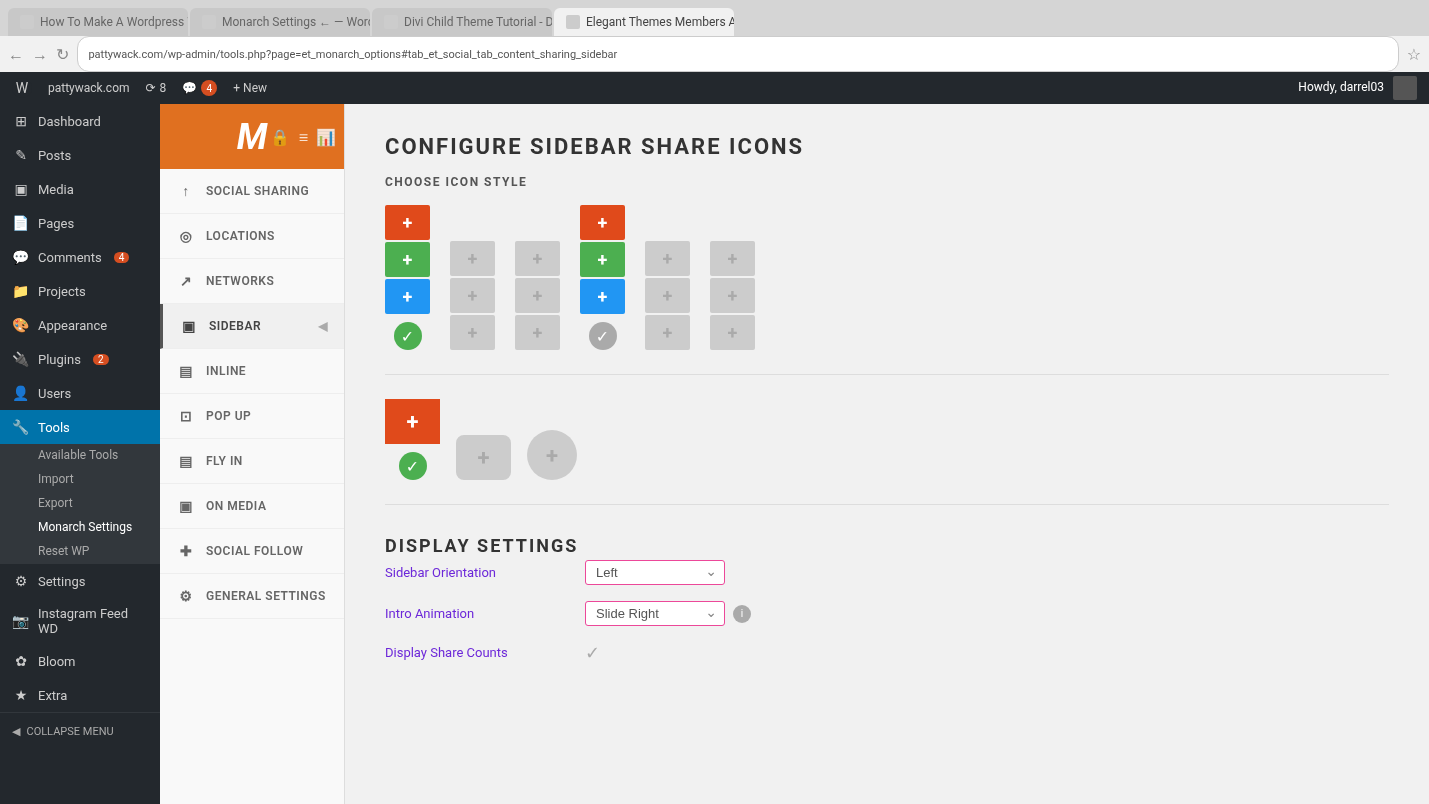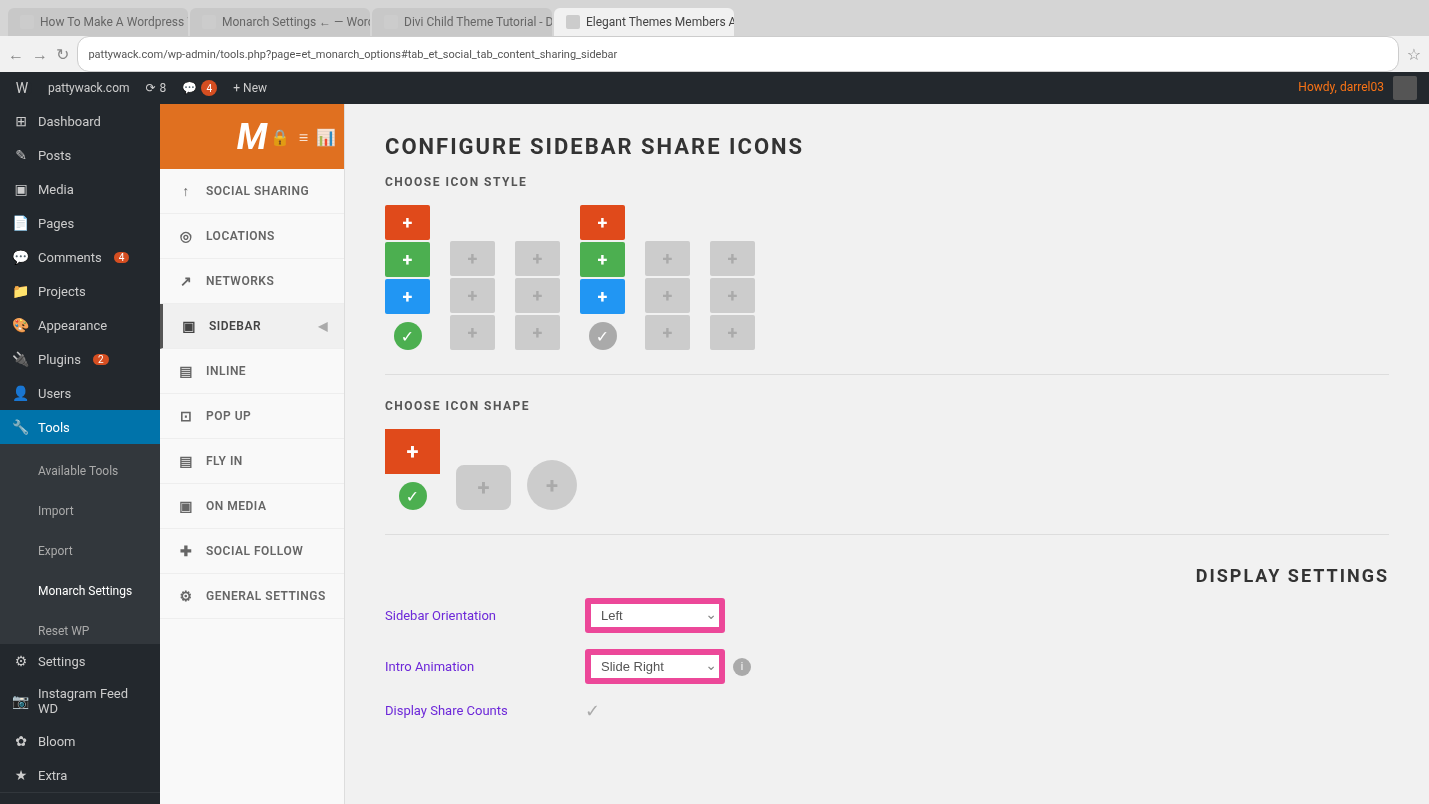--- a/index.html
+++ b/index.html
@@ -12,35 +12,35 @@
     .tab.active { background: #f1f1f1; }
     .tab.inactive { background: #c8c8c8; color: #666; }
     .tab-icon { width: 14px; height: 14px; background: #ccc; border-radius: 2px; flex-shrink: 0; }
     .browser-bar { background: #f1f1f1; height: 36px; display: flex; align-items: center; padding: 0 8px; gap: 8px; }
     .nav-btn { color: #888; font-size: 16px; cursor: pointer; }
     .url-bar { flex: 1; background: white; border: 1px solid #ccc; border-radius: 12px; height: 36px; display: flex; align-items: center; padding: 0 10px; font-size: 11px; color: #555; overflow: hidden; white-space: nowrap; text-overflow: ellipsis; }
 
     
     .wp-admin-bar { background: #23282d; height: 32px; display: flex; align-items: center; padding: 0 12px; gap: 16px; color: #ccc; font-size: 12px; justify-content: space-between; }
     .wp-admin-bar-left { display: flex; align-items: center; gap: 16px; }
-    .wp-admin-bar-right { color: #f97316; font-size: 12px; }
+    .wp-admin-bar-right { color: #ffffff; font-size: 12px; }
     .wp-logo { width: 20px; height: 20px; background: #23282d; border-radius: 50%; display: flex; align-items: center; justify-content: center; color: #ccc; font-size: 14px; }
     .admin-bar-item { display: flex; align-items: center; gap: 4px; color: #ccc; cursor: pointer; }
     .comment-count { background: #d54e21; color: white; border-radius: 50%; width: 16px; height: 16px; font-size: 10px; display: flex; align-items: center; justify-content: center; }
 
     
     .app-layout { display: flex; height: calc(804px - 72px - 32px); }
 
     
     .wp-sidebar { width: 160px; background: #23282d; color: #ccc; flex-shrink: 0; overflow-y: auto; }
     .sidebar-menu-item { display: flex; align-items: center; gap: 8px; padding: 8px 12px; cursor: pointer; font-size: 13px; color: #ccc; }
     .sidebar-menu-item.active { background: #0073aa; color: white; }
     .sidebar-menu-item .item-icon { width: 18px; height: 18px; display: flex; align-items: center; justify-content: center; font-size: 14px; flex-shrink: 0; }
     .sidebar-submenu { background: #32373c; }
-    .sidebar-submenu-item { padding: 20px 12px 6px 38px; color: #aaa; cursor: pointer; font-size: 12px; }
+    .sidebar-submenu-item { padding: 4px 12px 6px 38px; color: #aaa; cursor: pointer; font-size: 12px; }
     .sidebar-submenu-item.active { color: white; }
     .badge { background: #d54e21; color: white; border-radius: 10px; padding: 0 5px; font-size: 10px; margin-left: 4px; }
     .collapse-menu { padding: 12px; color: #aaa; font-size: 11px; cursor: pointer; border-top: 1px solid #32373c; margin-top: auto; display: flex; align-items: center; gap: 6px; }
 
     
     .monarch-sidebar { width: 185px; background: #f9f9f9; border-right: 1px solid #ddd; flex-shrink: 0; overflow-y: auto; }
     .monarch-header { background: #e07020; height: 65px; display: flex; align-items: center; justify-content: center; position: relative; }
     .monarch-header .m-logo { font-size: 36px; font-weight: bold; color: white; font-style: italic; }
     .monarch-header-icons { position: absolute; right: 8px; top: 50%; transform: translateY(-50%); display: flex; gap: 8px; }
     .monarch-header-icon { color: rgba(255,255,255,0.8); font-size: 16px; cursor: pointer; }
@@ -71,25 +71,25 @@
     
     .icon-shape-grid { display: flex; gap: 16px; margin-bottom: 20px; align-items: flex-end; }
     .shape-option { display: flex; flex-direction: column; align-items: center; gap: 8px; cursor: pointer; }
     .shape-btn { width: 55px; height: 45px; display: flex; align-items: center; justify-content: center; font-size: 22px; font-weight: bold; color: white; }
     .shape-btn.square { background: #e04a1b; border-radius: 0; }
     .shape-btn.rounded { background: #ccc; border-radius: 8px; color: #aaa; }
     .shape-btn.circle { background: #ccc; border-radius: 50%; width: 50px; height: 50px; color: #aaa; }
 
     
     .display-settings { margin-top: 30px; }
-    .display-settings-title { font-size: 18px; font-weight: 700; letter-spacing: 2px; color: #333; margin-bottom: 12px; text-transform: uppercase; text-align: right; }
+    .display-settings-title { font-size: 18px; font-weight: 700; letter-spacing: 2px; color: #333; margin-bottom: 4px; text-transform: uppercase; }
     .setting-row { display: flex; align-items: center; margin-bottom: 16px; gap: 20px; }
     .setting-label { width: 180px; font-size: 13px; color: #6d28d9; }
     .setting-control { display: flex; align-items: center; gap: 8px; }
-    .select-field { background: white; border: 6px solid #ec4899; border-radius: 3px; padding: 4px 37px 4px 10px; font-size: 13px; color: #555; appearance: none; -webkit-appearance: none; cursor: pointer; min-width: 140px; position: relative; }
+    .select-field { background: white; border: 1px solid #ec4899; border-radius: 3px; padding: 4px 37px 4px 10px; font-size: 13px; color: #555; appearance: none; -webkit-appearance: none; cursor: pointer; min-width: 140px; position: relative; }
     .select-wrapper { position: relative; display: inline-block; }
     .select-wrapper::after { content: "⌄"; position: absolute; right: 8px; top: 50%; transform: translateY(-60%); color: #888; pointer-events: none; font-size: 14px; }
     .info-icon { width: 18px; height: 18px; background: #aaa; border-radius: 50%; color: white; font-size: 10px; display: flex; align-items: center; justify-content: center; cursor: pointer; }
     .checkbox-icon { color: #aaa; font-size: 18px; }
 
     
     .section-divider { border: none; border-top: 1px solid #ddd; margin: 24px 0; }
   </style>
 </head>
 <body>
@@ -329,21 +329,20 @@
         <div class="icon-stack">
           <div class="icon-btn gray">+</div>
           <div class="icon-btn gray">+</div>
           <div class="icon-btn gray">+</div>
         </div>
       </div>
     </div>
 
     <hr class="section-divider">
 
-    <div class="section-title">CHOOSE ICON SHAPE</div>
     <div class="icon-shape-grid">
 
       <div class="shape-option">
         <div class="shape-btn square">+</div>
         <div class="check-circle selected">✓</div>
       </div>
 
       <div class="shape-option">
         <div class="shape-btn rounded">+</div>
       </div>

